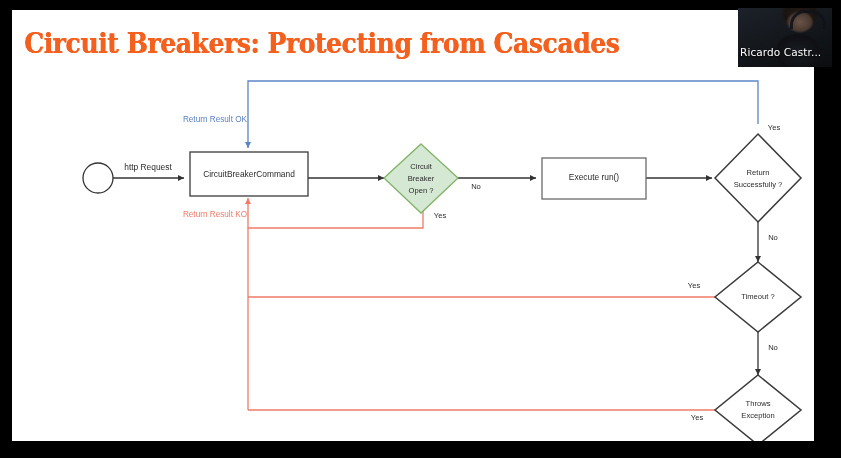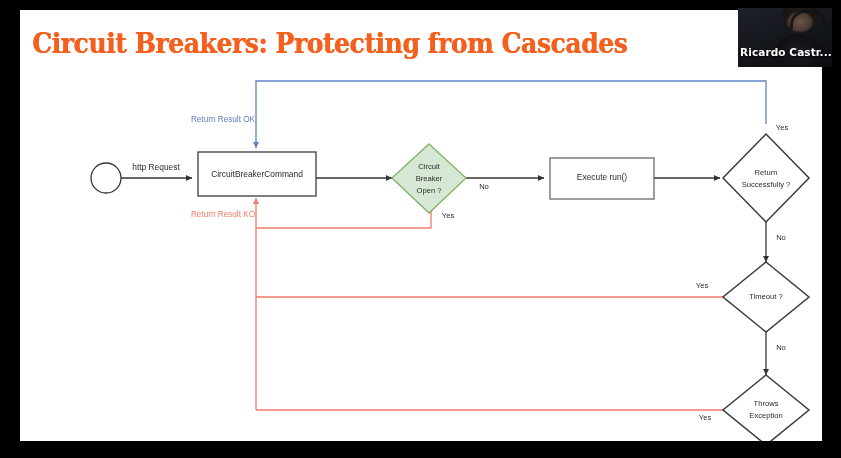--- a/index.html
+++ b/index.html
@@ -2,21 +2,21 @@
 <html><head>
 <meta charset="utf-8">
 <style>
   html,body{margin:0;padding:0;background:#000;}
   body{width:841px;height:458px;overflow:hidden;font-family:"Liberation Sans",sans-serif;}
 
   #screen{position:relative;width:841px;height:458px;background:#000;}
 
   
   #slide{
-    position:absolute;left:20px;top:10px;width:802px;height:431px;
+    position:absolute;left:12px;top:10px;width:802px;height:431px;
     background:#ffffff;overflow:hidden;
   }
 
   #slide-title{
     position:absolute;left:12px;top:18px;
     font-family:"DejaVu Serif",serif;
     font-weight:bold;
     font-size:27px;
     letter-spacing:-0.5px;
     color:#F4601E;
@@ -38,21 +38,21 @@
       radial-gradient(ellipse 30px 24px at 60px 44px, #191c22 0%, #0e1014 70%, rgba(0,0,0,0) 80%),
       linear-gradient(160deg,#1d2129 0%, #121519 60%, #0b0d10 100%);
   }
   #webcam .headset{
     position:absolute;left:52px;top:2px;width:30px;height:16px;
     border:3px solid #11131a;border-bottom:none;
     border-radius:15px 15px 0 0;opacity:.9;
   }
   #webcam .name{
     position:absolute;left:2px;bottom:9px;
-    color:#ffffff;font-size:10.5px;font-weight:bold;
+    color:#ffffff;font-size:10.5px;font-weight:normal;
     font-family:"DejaVu Sans",sans-serif;
     letter-spacing:0.1px;white-space:nowrap;
     text-shadow:0 1px 2px #000;
   }
 
   
   #diagram{position:absolute;left:0;top:0;width:802px;height:431px;}
   svg{position:absolute;left:0;top:0;}
 
   .nodelabel{

